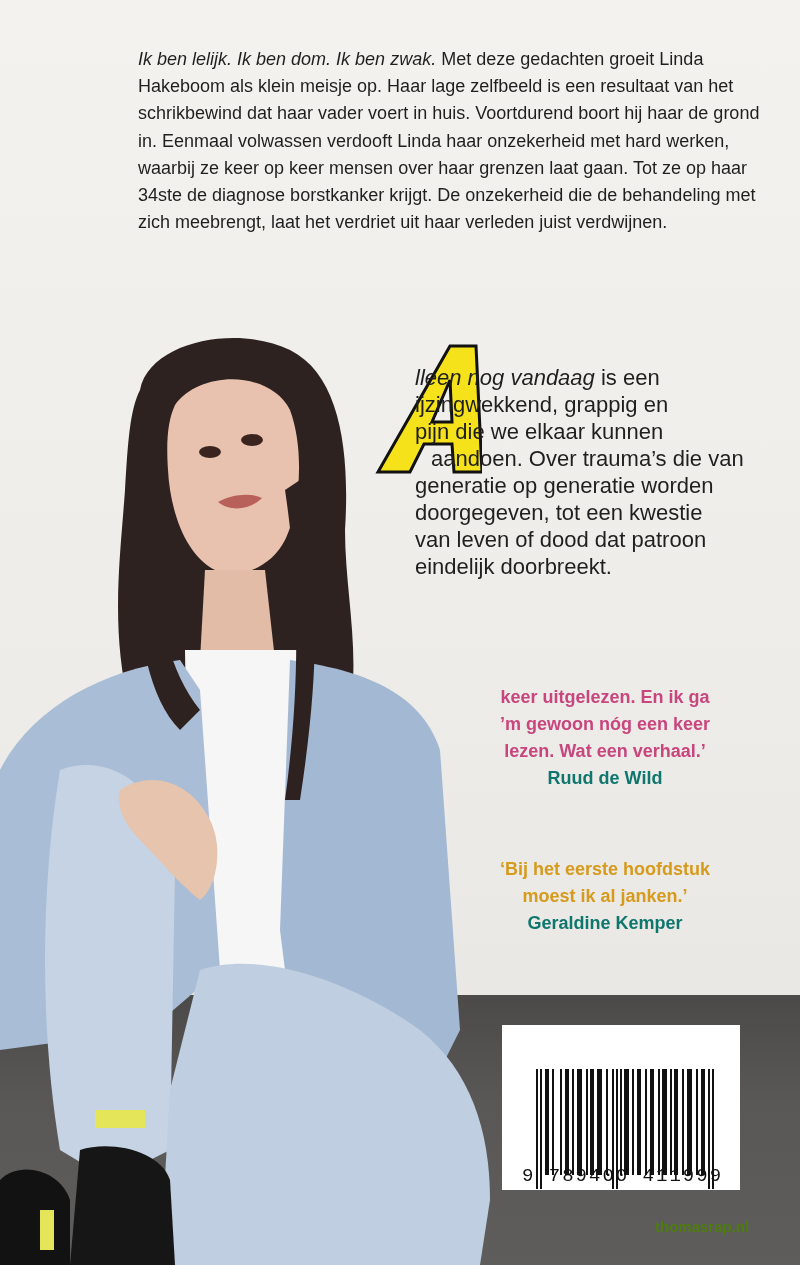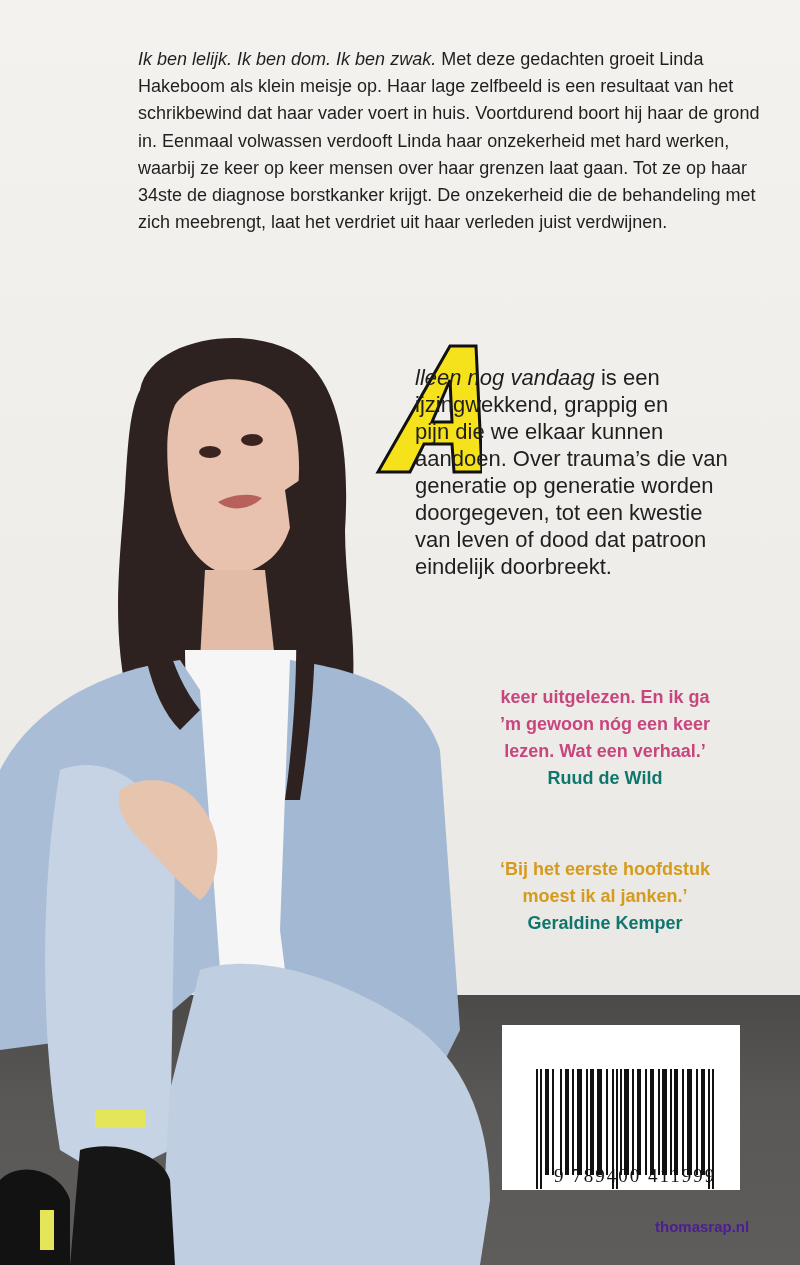--- a/index.html
+++ b/index.html
@@ -13,23 +13,23 @@
   .blurb em { font-style:italic; }
   .dropcap { position:absolute; left:372px; top:340px; width:110px; height:140px; }
   .pitch { position:absolute; left:415px; top:364px; width:320px; font-size:22px; line-height:27px; }
   .pitch .line { display:block; white-space:nowrap; }
   .quote { position:absolute; text-align:center; font-weight:bold; font-size:18px; line-height:27px; }
   .q1 { left:480px; top:684px; width:250px; color:#c8457e; }
   .q2 { left:480px; top:856px; width:250px; color:#d69a1c; }
   .quote .author { color:#0f766e; display:block; }
   .quote .qline { display:block; white-space:nowrap; }
   .barcode-box { position:absolute; left:502px; top:1025px; width:238px; height:165px; background:#fff; }
-  .barcode-digits { position:absolute; left:20px; top:140px; font-family:Liberation Serif, serif;
-                    font-size:19px; letter-spacing:2px; color:#111;margin-left:32px; }
-  .publisher { position:absolute; left:655px; top:1218px; color:#4c1d95; font-size:15px; font-weight:bold;text-align:right; }
+  .barcode-digits { position:absolute; left:20px; top:140px; font-family:Liberation Mono, monospace;
+                    font-size:19px; letter-spacing:2px; color:#111; }
+  .publisher { position:absolute; left:655px; top:1218px; color:#4d7c0f; font-size:15px; font-weight:bold;text-align:right; }
   .photo { position:absolute; left:0; top:330px; width:500px; height:935px; }
 </style>
 </head>
 <body>
 
 <div class="wall"></div>
 <div class="floor"></div>
 
 <svg class="photo" viewBox="0 0 500 935" width="500" height="935">
 
@@ -77,21 +77,21 @@
 <svg class="dropcap" viewBox="0 0 110 140">
   <path d="M6 132 L78 6 L104 6 L110 132 L82 132 L80 104 L52 104 L38 132 Z M60 82 L80 82 L78 40 Z" fill="#f5e21a" stroke="#111" stroke-width="3" stroke-linejoin="miter" fill-rule="evenodd"></path>
 </svg>
 
 <div class="pitch">
   <span class="line" style="margin-left:0">
     <em>lleen nog vandaag</em><span> is een</span>
   </span>
   <span class="line">ijzingwekkend, grappig en</span>
   <span class="line">pijn die we elkaar kunnen</span>
-  <span class="line" style="margin-left:0;position:relative;">aandoen. Over trauma’s die van</span>
+  <span class="line" style="margin-left:16px;position:relative;">aandoen. Over trauma’s die van</span>
   <span class="line">generatie op generatie worden</span>
   <span class="line">doorgegeven, tot een kwestie</span>
   <span class="line">van leven of dood dat patroon</span>
   <span class="line">eindelijk doorbreekt.</span>
 </div>
 
 <div class="quote q1">
   <span class="qline">keer uitgelezen. En ik ga</span>
   <span class="qline">’m gewoon nóg een keer</span>
   <span class="qline">lezen. Wat een verhaal.’</span>

